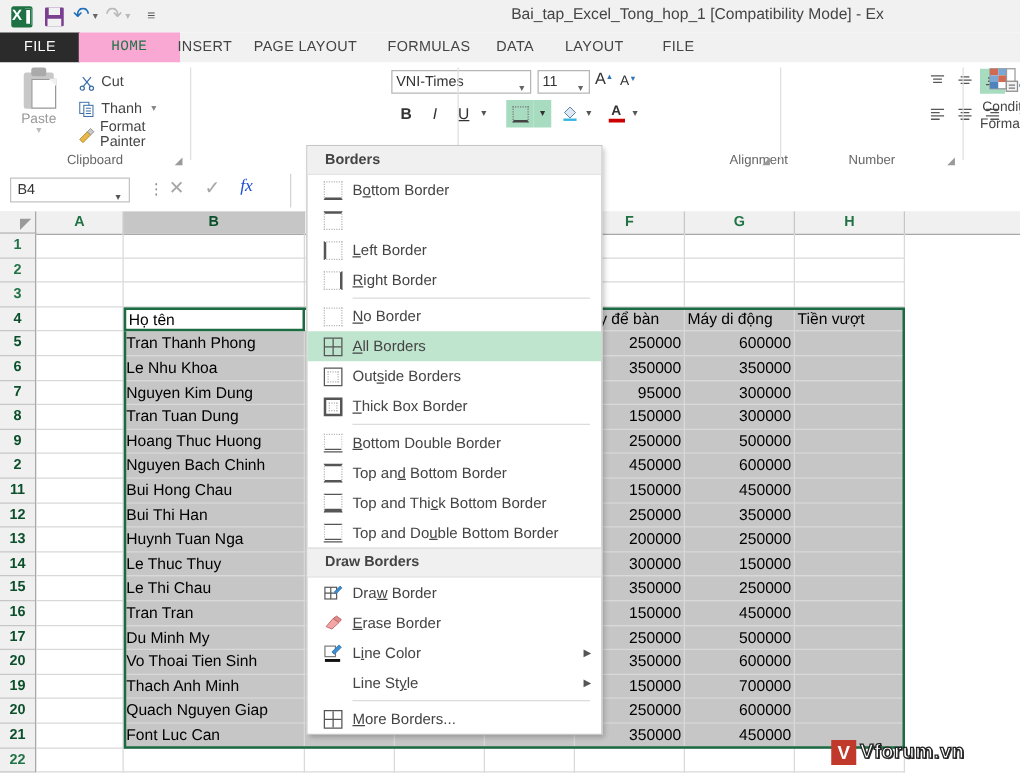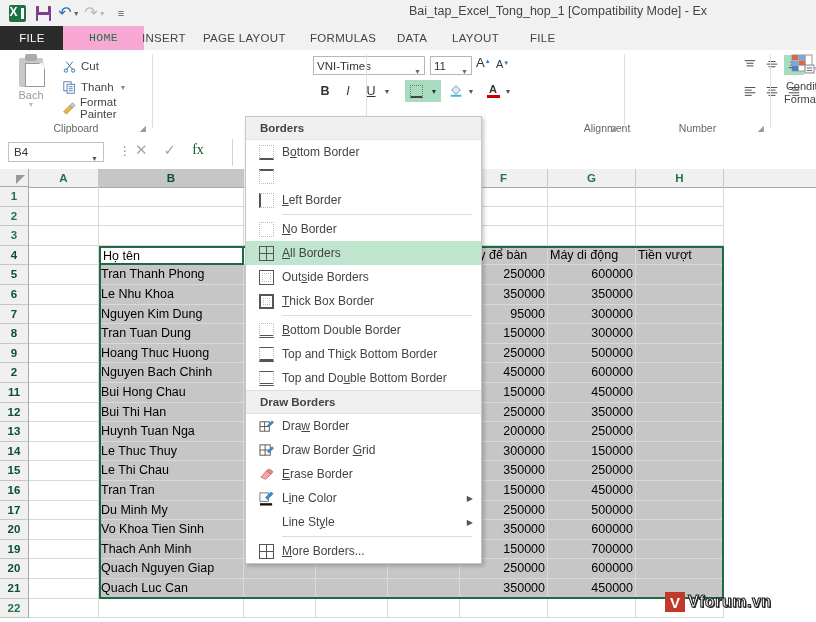--- a/index.html
+++ b/index.html
@@ -192,21 +192,21 @@
 
   <div class="ribbon">
 
     <div class="rgroup" style="left:0;width:152px;">
       <div class="paste">
         <div class="paste-ic">
           <div class="clipbody"></div>
             <div class="clipclip"></div>
             <div class="clippage"></div>
         </div>
-        <div class="paste-lbl">Bach</div>
+        <div class="paste-lbl">Paste</div>
         <div class="paste-car">▼</div>
       </div>
       <div class="cbitem" style="top:6px;">
         <span class="gi">
           <svg width="13" height="13" viewBox="0 0 16 16">
               <g stroke="#3a6ea5" stroke-width="1.2" fill="none">
             <line x1="4" y1="2" x2="12" y2="12"></line>
                 <line x1="12" y1="2" x2="4" y2="12"></line>
             <circle cx="3.5" cy="13" r="2"></circle>
                 <circle cx="12.5" cy="13" r="2"></circle>
@@ -417,21 +417,21 @@
 
   <div class="fbar">
     <div class="namebox">
       <span>B4</span>
       <span class="nbcar">▼</span>
     </div>
     <div class="fbdots">⋮</div>
     <div class="fbicons">
       <span style="font-size:15px;">✕</span>
       <span style="font-size:15px;">✓</span>
-      <span style="font-size:14px;font-family:'Liberation Serif',serif;color:#14532d;">fx</span>
+      <span style="font-size:14px;font-style:italic;font-family:'Liberation Serif',serif;color:#1d4ed8;">fx</span>
     </div>
     <div class="fbsep"></div>
     <div class="fbinput"></div>
   </div>
 
   <div class="grid">
     <div class="colhdr" id="colhdr">
         <div class="colcell" style="left: 29px; width: 70px;">A</div>
         <div class="colcell sel" style="left: 99px; width: 145px;">B</div>
         <div class="colcell" style="left: 244px; width: 72px;">C</div>
@@ -732,42 +732,42 @@
         <div class="cell filled num" style="left: 460px; top: 312px; width: 88px; height: 19.6px;">150000</div>
         <div class="cell filled num" style="left: 548px; top: 312px; width: 88px; height: 19.6px;">450000</div>
         <div class="cell filled" style="left: 636px; top: 312px; width: 88px; height: 19.6px;"></div>
         <div class="cell filled" style="left: 99px; top: 331.6px; width: 145px; height: 19.6px;">Du Minh My</div>
         <div class="cell filled" style="left: 244px; top: 331.6px; width: 72px; height: 19.6px;"></div>
         <div class="cell filled" style="left: 316px; top: 331.6px; width: 72px; height: 19.6px;"></div>
         <div class="cell filled" style="left: 388px; top: 331.6px; width: 72px; height: 19.6px;"></div>
         <div class="cell filled num" style="left: 460px; top: 331.6px; width: 88px; height: 19.6px;">250000</div>
         <div class="cell filled num" style="left: 548px; top: 331.6px; width: 88px; height: 19.6px;">500000</div>
         <div class="cell filled" style="left: 636px; top: 331.6px; width: 88px; height: 19.6px;"></div>
-        <div class="cell filled" style="left: 99px; top: 351.2px; width: 145px; height: 19.6px;">Vo Khoa Tien Sinh</div>
+        <div class="cell filled" style="left: 99px; top: 351.2px; width: 145px; height: 19.6px;">Vo Thoai Tien Sinh</div>
         <div class="cell filled" style="left: 244px; top: 351.2px; width: 72px; height: 19.6px;"></div>
         <div class="cell filled" style="left: 316px; top: 351.2px; width: 72px; height: 19.6px;"></div>
         <div class="cell filled" style="left: 388px; top: 351.2px; width: 72px; height: 19.6px;"></div>
         <div class="cell filled num" style="left: 460px; top: 351.2px; width: 88px; height: 19.6px;">350000</div>
         <div class="cell filled num" style="left: 548px; top: 351.2px; width: 88px; height: 19.6px;">600000</div>
         <div class="cell filled" style="left: 636px; top: 351.2px; width: 88px; height: 19.6px;"></div>
         <div class="cell filled" style="left: 99px; top: 370.8px; width: 145px; height: 19.6px;">Thach Anh Minh</div>
         <div class="cell filled" style="left: 244px; top: 370.8px; width: 72px; height: 19.6px;"></div>
         <div class="cell filled" style="left: 316px; top: 370.8px; width: 72px; height: 19.6px;"></div>
         <div class="cell filled" style="left: 388px; top: 370.8px; width: 72px; height: 19.6px;"></div>
         <div class="cell filled num" style="left: 460px; top: 370.8px; width: 88px; height: 19.6px;">150000</div>
         <div class="cell filled num" style="left: 548px; top: 370.8px; width: 88px; height: 19.6px;">700000</div>
         <div class="cell filled" style="left: 636px; top: 370.8px; width: 88px; height: 19.6px;"></div>
         <div class="cell filled" style="left: 99px; top: 390.4px; width: 145px; height: 19.6px;">Quach Nguyen Giap</div>
         <div class="cell filled" style="left: 244px; top: 390.4px; width: 72px; height: 19.6px;"></div>
         <div class="cell filled" style="left: 316px; top: 390.4px; width: 72px; height: 19.6px;"></div>
         <div class="cell filled" style="left: 388px; top: 390.4px; width: 72px; height: 19.6px;"></div>
         <div class="cell filled num" style="left: 460px; top: 390.4px; width: 88px; height: 19.6px;">250000</div>
         <div class="cell filled num" style="left: 548px; top: 390.4px; width: 88px; height: 19.6px;">600000</div>
         <div class="cell filled" style="left: 636px; top: 390.4px; width: 88px; height: 19.6px;"></div>
-        <div class="cell filled" style="left: 99px; top: 410px; width: 145px; height: 19.6px;">Quach Luc Can</div>
+        <div class="cell filled" style="left: 99px; top: 410px; width: 145px; height: 19.6px;">Font Luc Can</div>
         <div class="cell filled" style="left: 244px; top: 410px; width: 72px; height: 19.6px;"></div>
         <div class="cell filled" style="left: 316px; top: 410px; width: 72px; height: 19.6px;"></div>
         <div class="cell filled" style="left: 388px; top: 410px; width: 72px; height: 19.6px;"></div>
         <div class="cell filled num" style="left: 460px; top: 410px; width: 88px; height: 19.6px;">350000</div>
         <div class="cell filled num" style="left: 548px; top: 410px; width: 88px; height: 19.6px;">450000</div>
         <div class="cell filled" style="left: 636px; top: 410px; width: 88px; height: 19.6px;"></div>
       </div>
     <div id="selection-layer">
         <div class="selbox" style="left: 99px; top: 76.8px; width: 625px; height: 352.8px;"></div>
         <div class="activecell" style="left: 99px; top: 76.8px; width: 145px; height: 19.6px;">
@@ -789,20 +789,26 @@
           <span class="bicon">
             <span class="bg dotg sol-t"></span>
           </span>
         </div>
         <div class="bitem">
           <span class="bicon">
             <span class="bg dotg sol-l"></span>
           </span>
           <span class="btxt"><u>L</u>eft Border</span>
         </div>
+        <div class="bitem">
+          <span class="bicon">
+            <span class="bg dotg sol-r"></span>
+          </span>
+          <span class="btxt"><u>R</u>ight Border</span>
+        </div>
         <div class="bsep"></div>
         <div class="bitem">
           <span class="bicon">
             <span class="bg dotg"></span>
           </span>
           <span class="btxt"><u>N</u>o Border</span>
         </div>
         <div class="bitem hl">
           <span class="bicon">
             <span class="bg allb"></span>
@@ -824,20 +830,26 @@
             </span>
           </span>
           <span class="btxt"><u>T</u>hick Box Border</span>
         </div>
         <div class="bsep"></div>
         <div class="bitem">
           <span class="bicon">
             <span class="bg dotg" style="border-bottom: 3px double rgb(85, 85, 85);"></span>
           </span>
           <span class="btxt"><u>B</u>ottom Double Border</span>
+        </div>
+        <div class="bitem">
+          <span class="bicon">
+            <span class="bg dotg" style="border-top: 2px solid rgb(85, 85, 85); border-bottom: 2px solid rgb(85, 85, 85);"></span>
+          </span>
+          <span class="btxt">Top an<u>d</u> Bottom Border</span>
         </div>
         <div class="bitem">
           <span class="bicon">
             <span class="bg dotg" style="border-top: 1px solid rgb(85, 85, 85); border-bottom: 3px solid rgb(85, 85, 85);"></span>
           </span>
           <span class="btxt">Top and Thi<u>c</u>k Bottom Border</span>
         </div>
         <div class="bitem">
           <span class="bicon">
             <span class="bg dotg" style="border-top: 1px solid rgb(85, 85, 85); border-bottom: 3px double rgb(85, 85, 85);"></span>
@@ -854,31 +866,20 @@
                 <line x1="1" y1="8" x2="11" y2="8" stroke="#555"></line>
                 <line x1="6" y1="3" x2="6" y2="13" stroke="#555"></line>
                 <path d="M9 7 L14 2 L15.5 3.5 L10.5 8.5 Z" fill="#3a8fd4" stroke="#2b6ea8" stroke-width=".7"></path>
               </svg></span>
           </span>
           <span class="btxt">Dra<u>w</u> Border</span>
         </div>
         <div class="bitem">
           <span class="bicon">
             <span class="bg"><svg width="15" height="15" viewBox="0 0 16 16">
-                <rect x="1" y="2" width="11" height="11" fill="#fff" stroke="#555"></rect>
-                <line x1="1" y1="7.5" x2="12" y2="7.5" stroke="#555"></line>
-                <line x1="6.5" y1="2" x2="6.5" y2="13" stroke="#555"></line>
-                <path d="M9 9 L14 4 L15.5 5.5 L10.5 10.5 Z" fill="#3a8fd4" stroke="#2b6ea8" stroke-width=".7"></path>
-              </svg></span>
-          </span>
-          <span class="btxt">Draw Border <u>G</u>rid</span>
-        </div>
-        <div class="bitem">
-          <span class="bicon">
-            <span class="bg"><svg width="15" height="15" viewBox="0 0 16 16">
                 <path d="M2 11 L8 4 L13 7.5 L7 13 Z" fill="#f2a6a6" stroke="#c06767" stroke-width=".8"></path>
                 <path d="M8 4 L11 2 L15 5 L13 7.5 Z" fill="#e08b8b" stroke="#c06767" stroke-width=".8"></path>
               </svg></span>
           </span>
           <span class="btxt"><u>E</u>rase Border</span>
         </div>
         <div class="bitem">
           <span class="bicon">
             <span class="bg"><svg width="15" height="15" viewBox="0 0 16 16">
                 <rect x="1" y="2" width="9" height="9" fill="#fff" stroke="#777"></rect>

